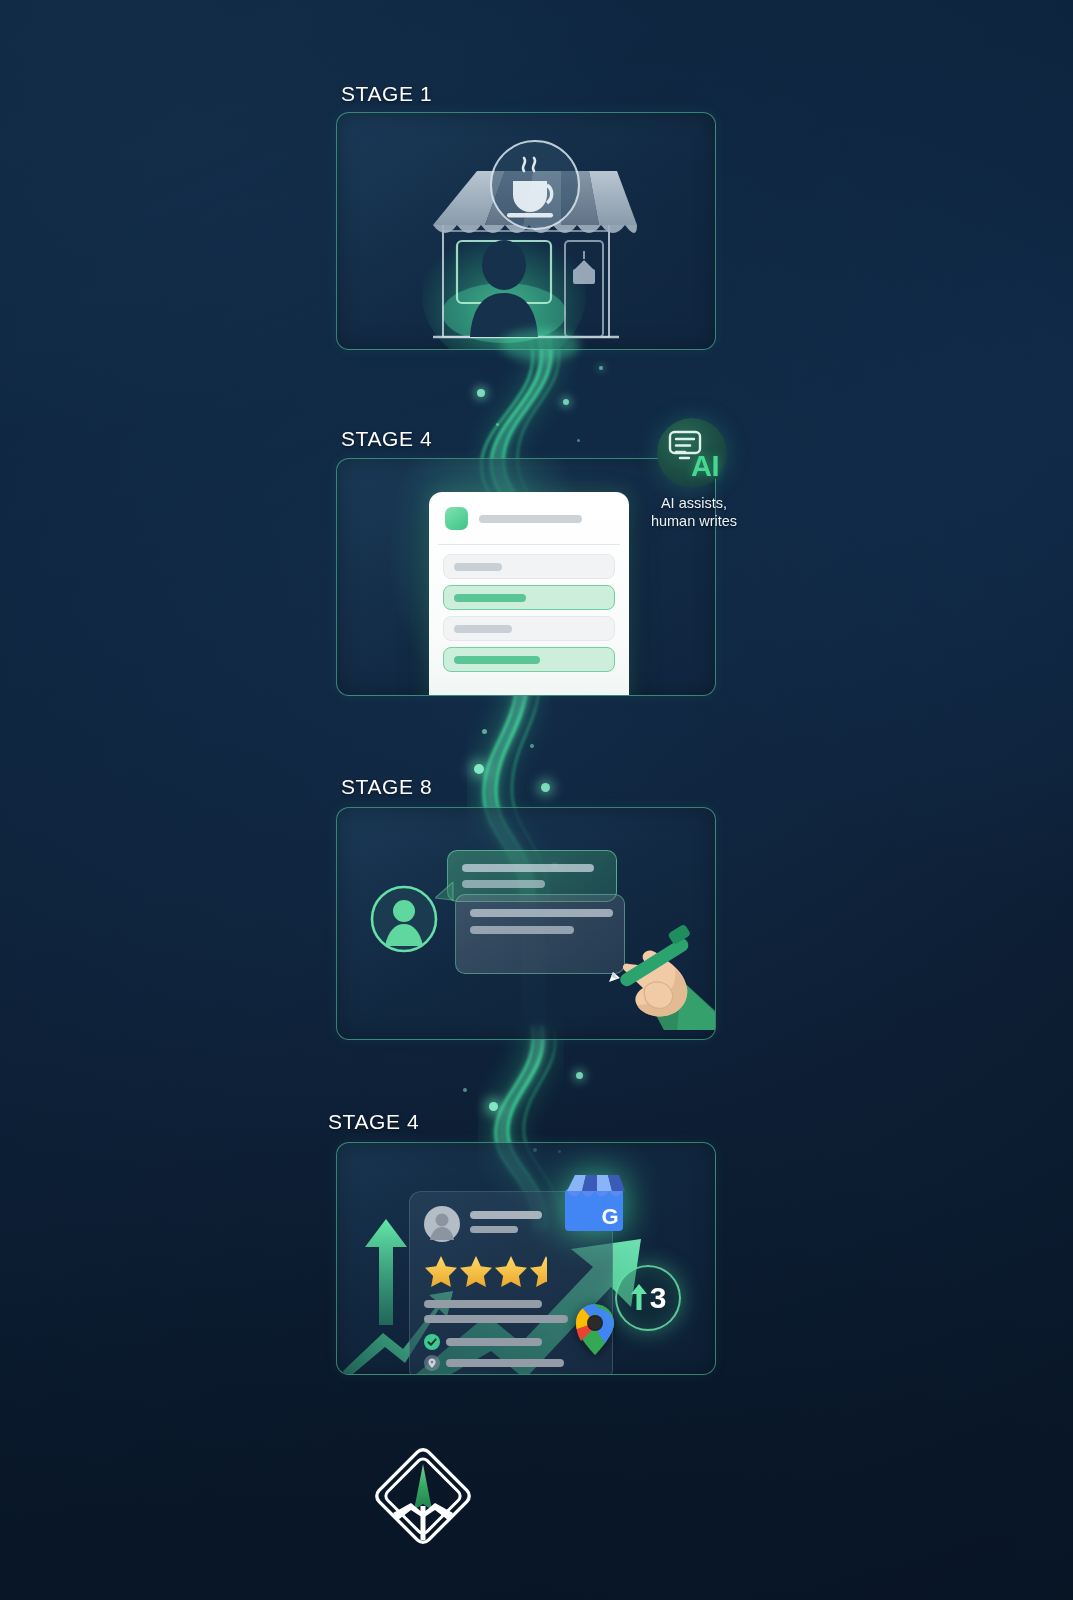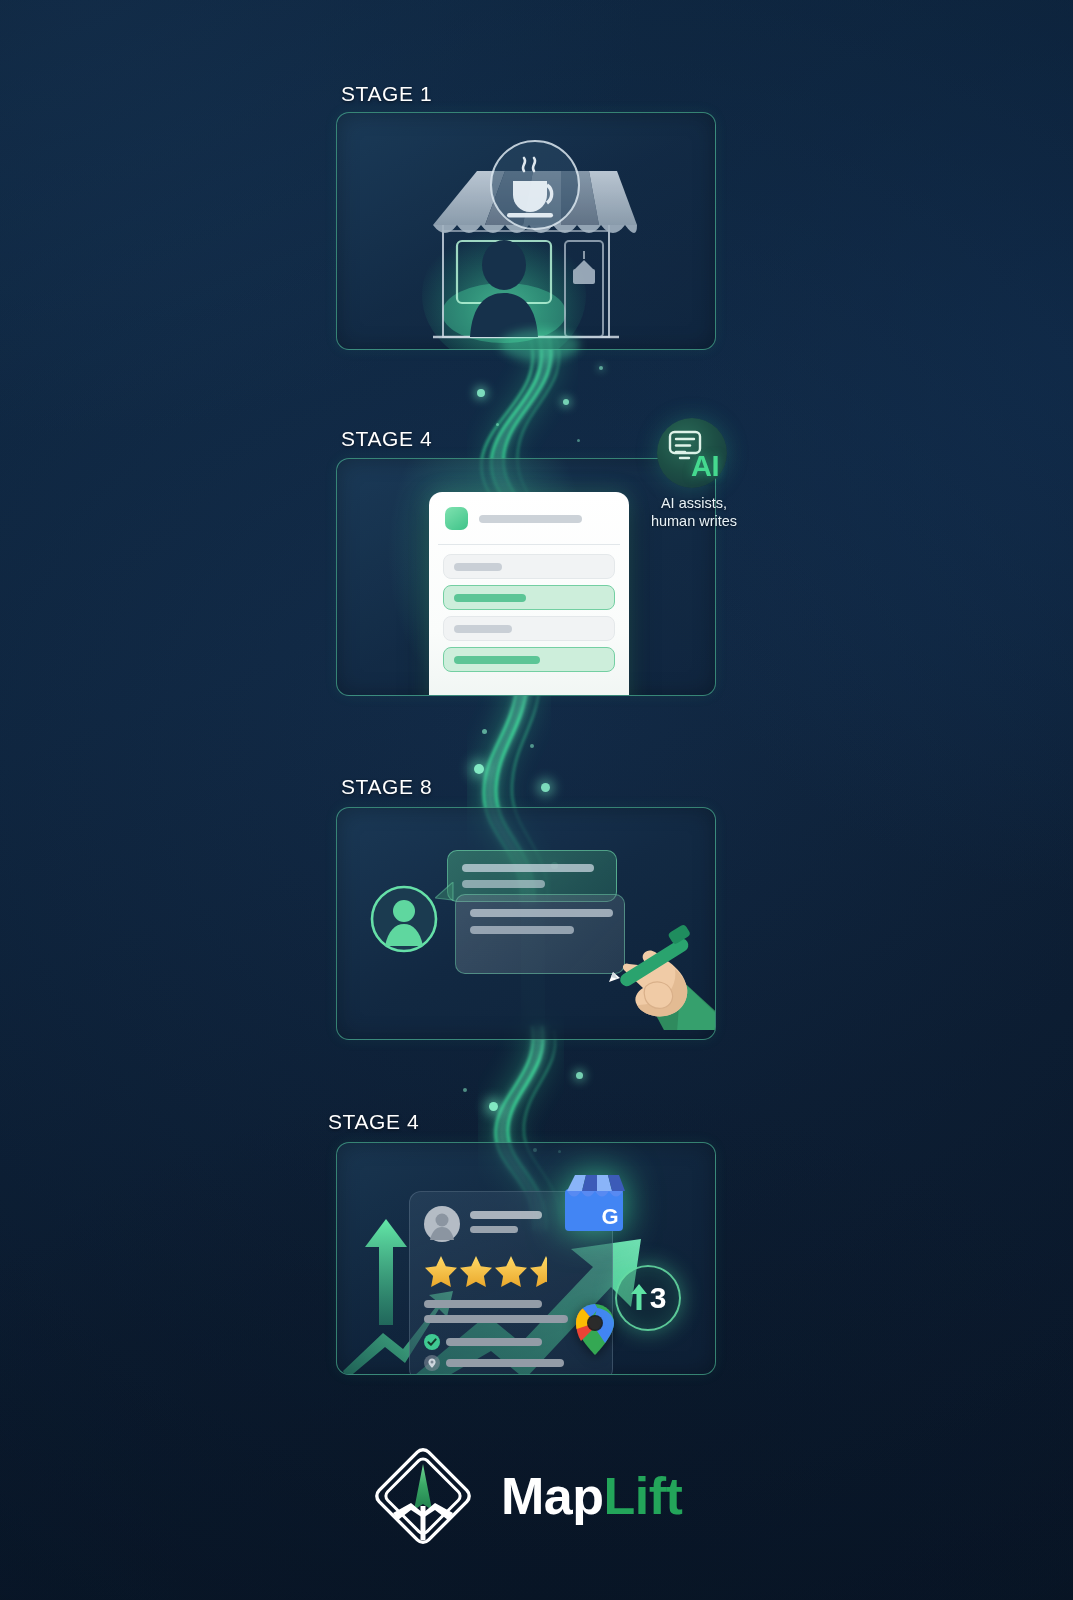--- a/index.html
+++ b/index.html
@@ -454,18 +454,15 @@
 
       <rect x="24" y="28" width="56" height="56" rx="6" transform="rotate(45 52 56)" fill="none" stroke="#ffffff" stroke-width="3"></rect>
 
       <path d="M52,24 L61,70 L52,64 L43,70 Z" fill="url(#spire)"></path>
 
       <path d="M22,73 L40,63 L52,73 L52,78 L40,70 L27,80 Z" fill="#ffffff"></path>
       <path d="M82,73 L64,63 L52,73 L52,78 L64,70 L77,80 Z" fill="#ffffff"></path>
 
       <rect x="49.5" y="66" width="5" height="34" fill="#ffffff"></rect>
     </svg>
-    <div class="logo-text">
-      <span class="logo-map">Map</span><span class="logo-lift">Lift</span>
-    </div>
   </div>
 
 </div>
 
 </body></html>

